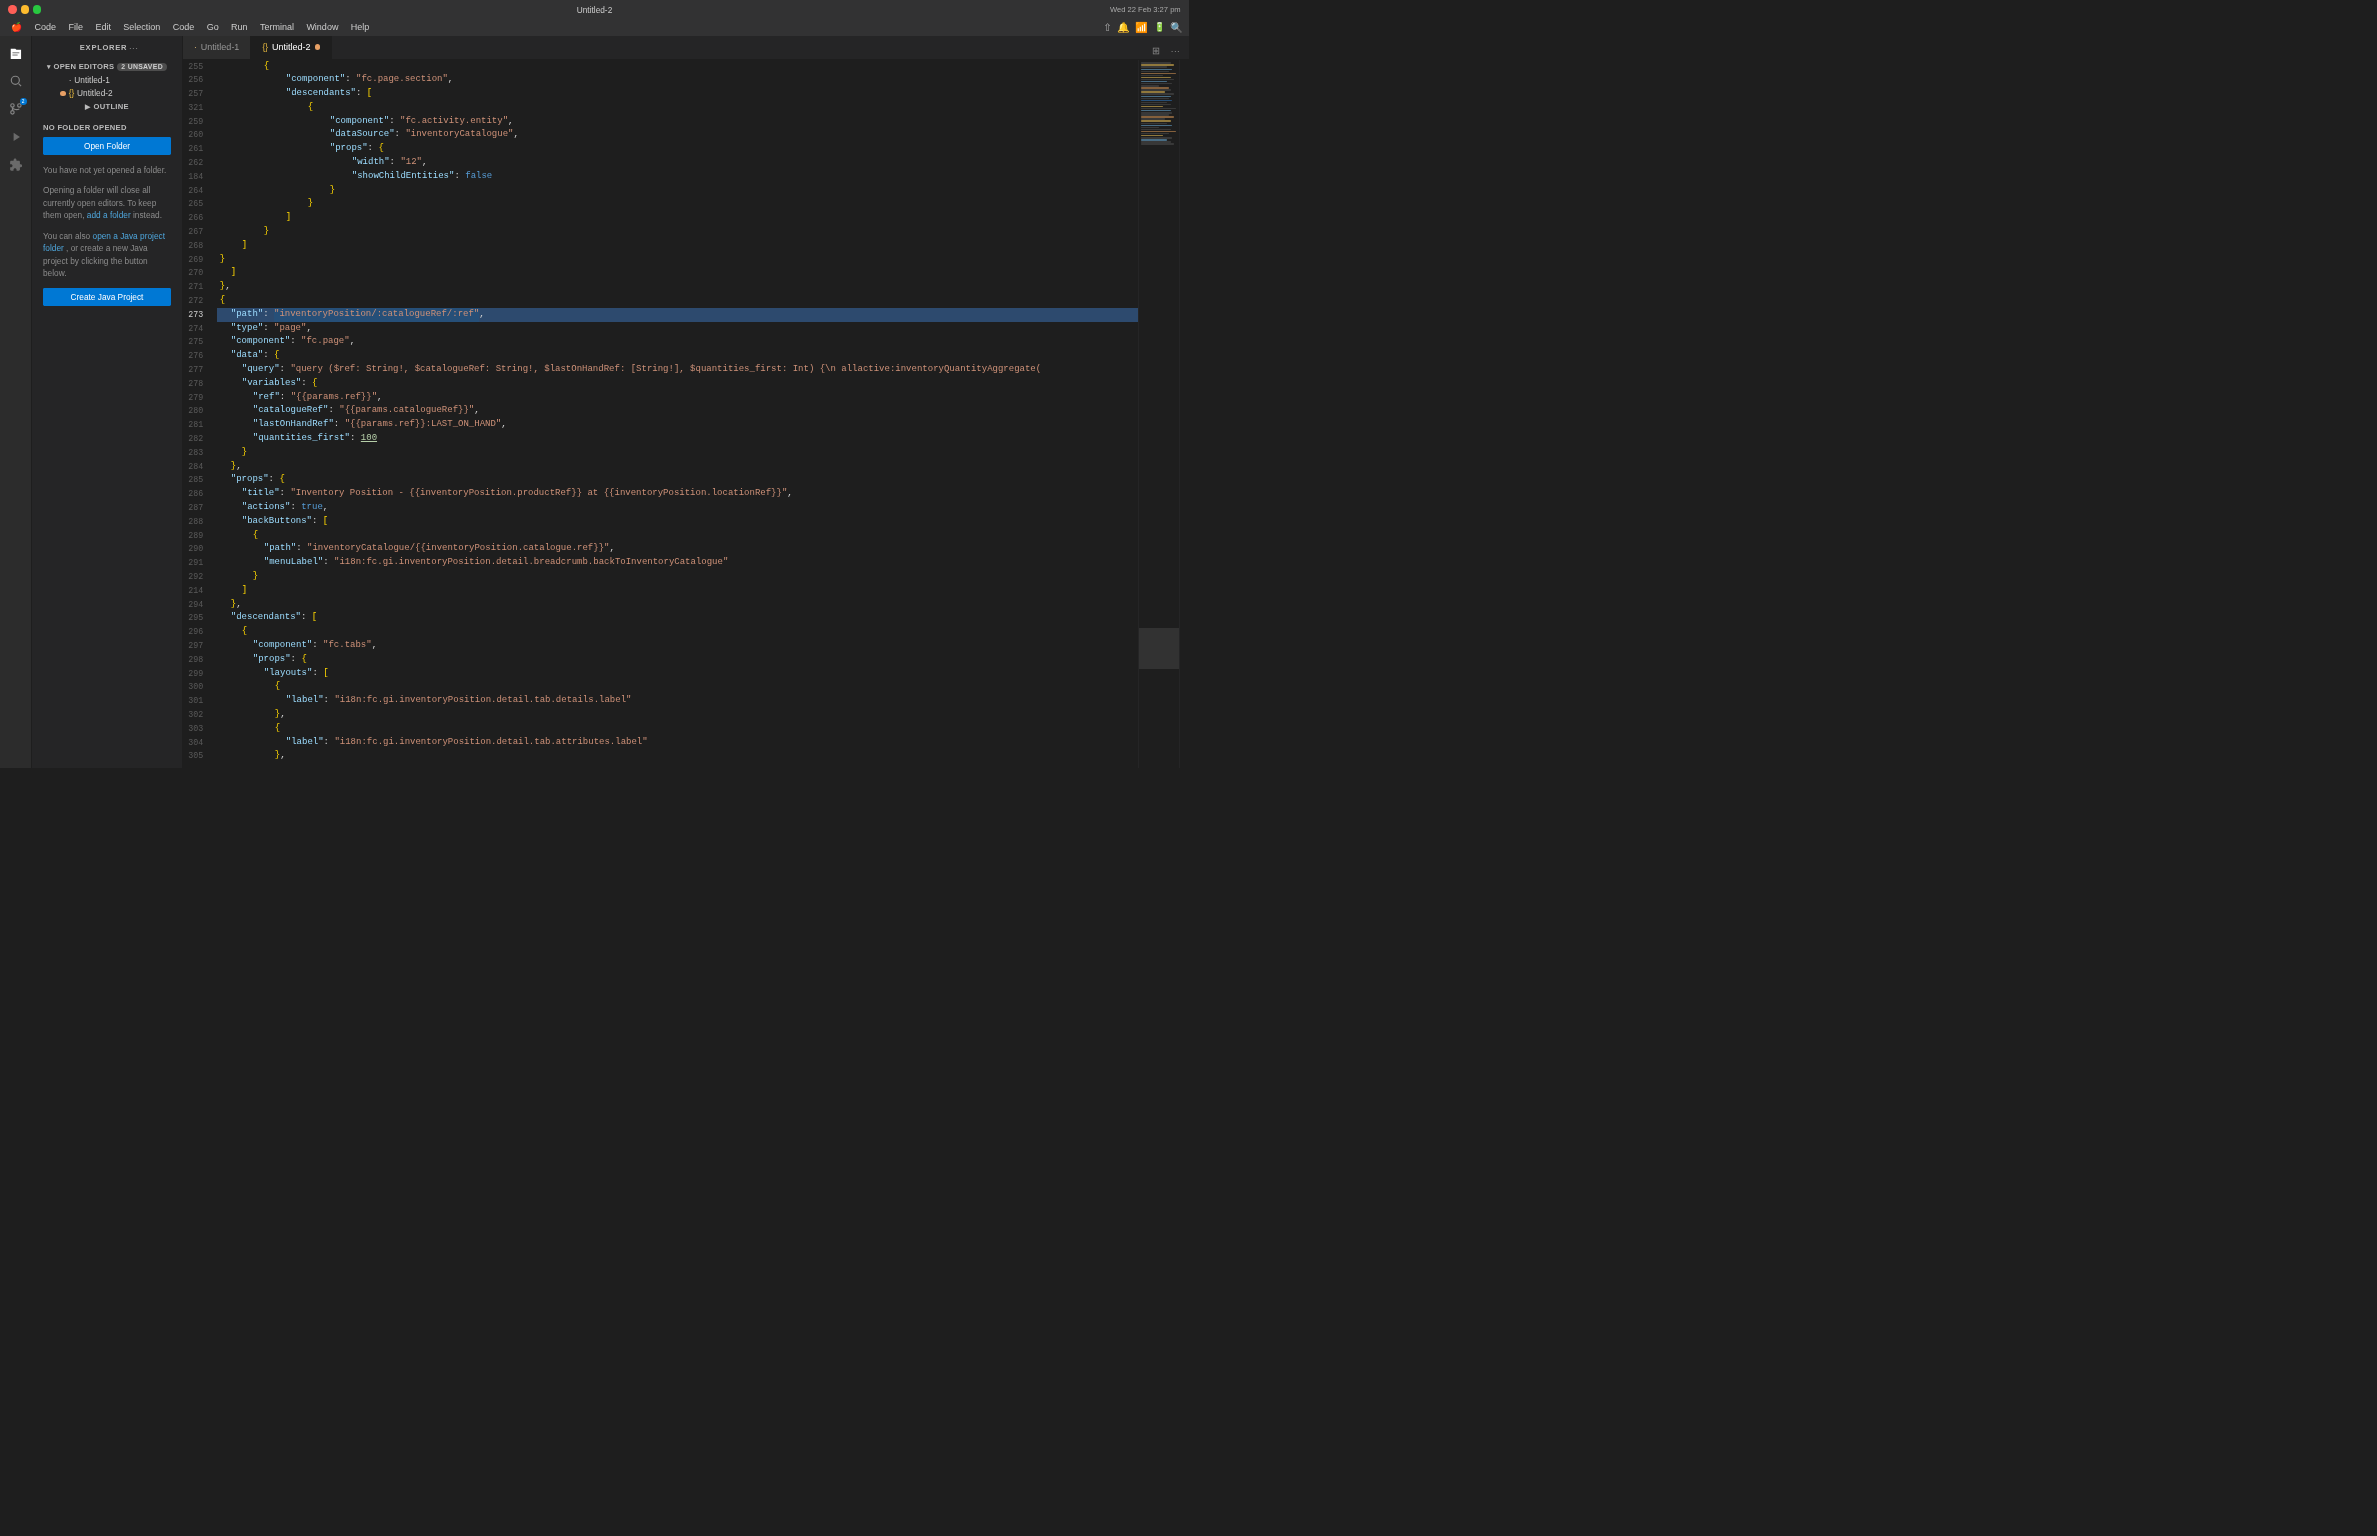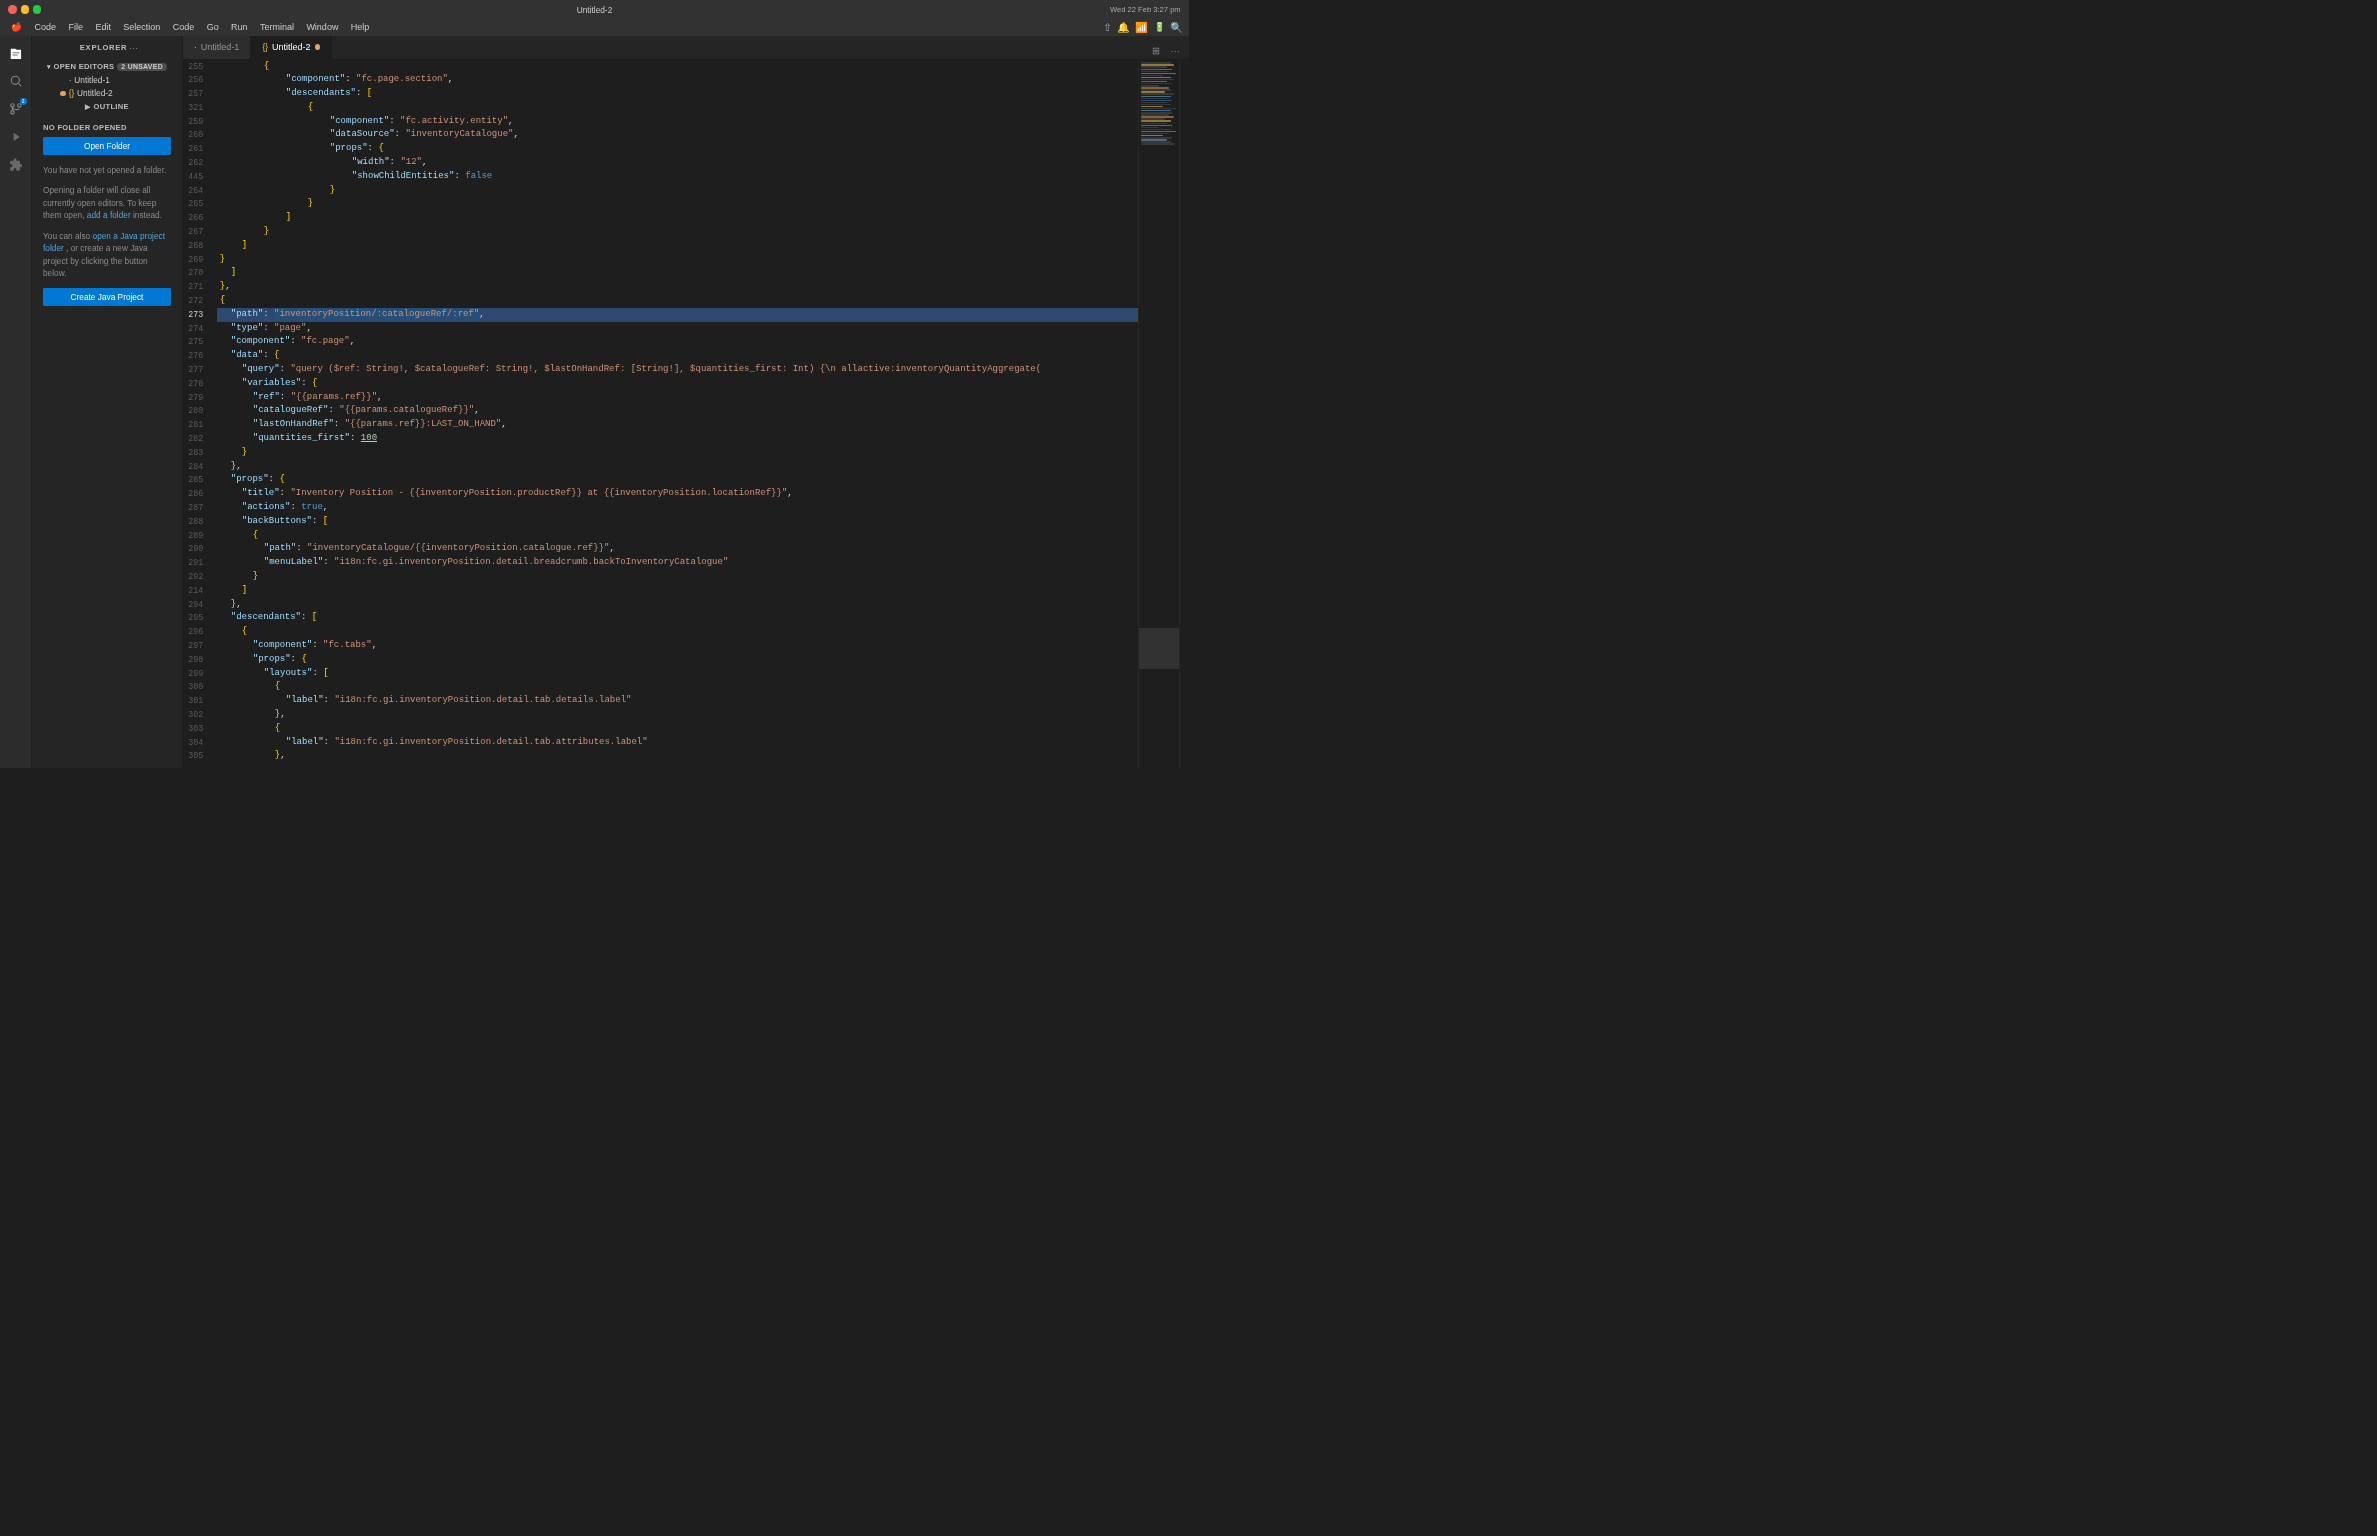--- a/index.html
+++ b/index.html
@@ -682,21 +682,21 @@
 
         <div class="line-numbers">
           <div class="line-number">255</div>
           <div class="line-number">256</div>
           <div class="line-number">257</div>
           <div class="line-number">321</div>
           <div class="line-number">259</div>
           <div class="line-number">260</div>
           <div class="line-number">261</div>
           <div class="line-number">262</div>
-          <div class="line-number">445</div>
+          <div class="line-number">184</div>
           <div class="line-number">264</div>
           <div class="line-number">265</div>
           <div class="line-number">266</div>
           <div class="line-number">267</div>
           <div class="line-number">268</div>
           <div class="line-number">269</div>
           <div class="line-number">270</div>
           <div class="line-number">271</div>
           <div class="line-number">272</div>
           <div class="line-number active">273</div>

